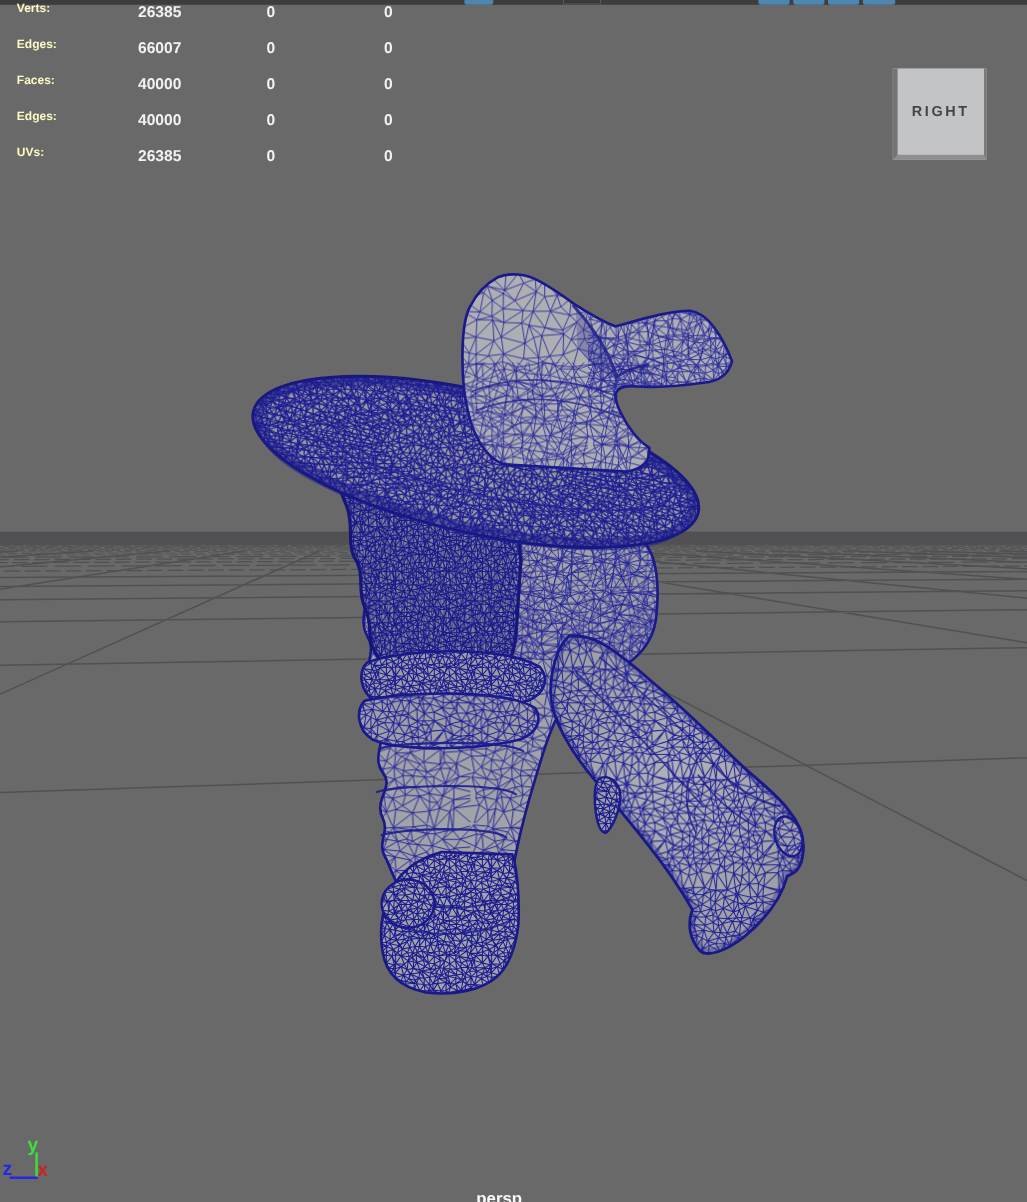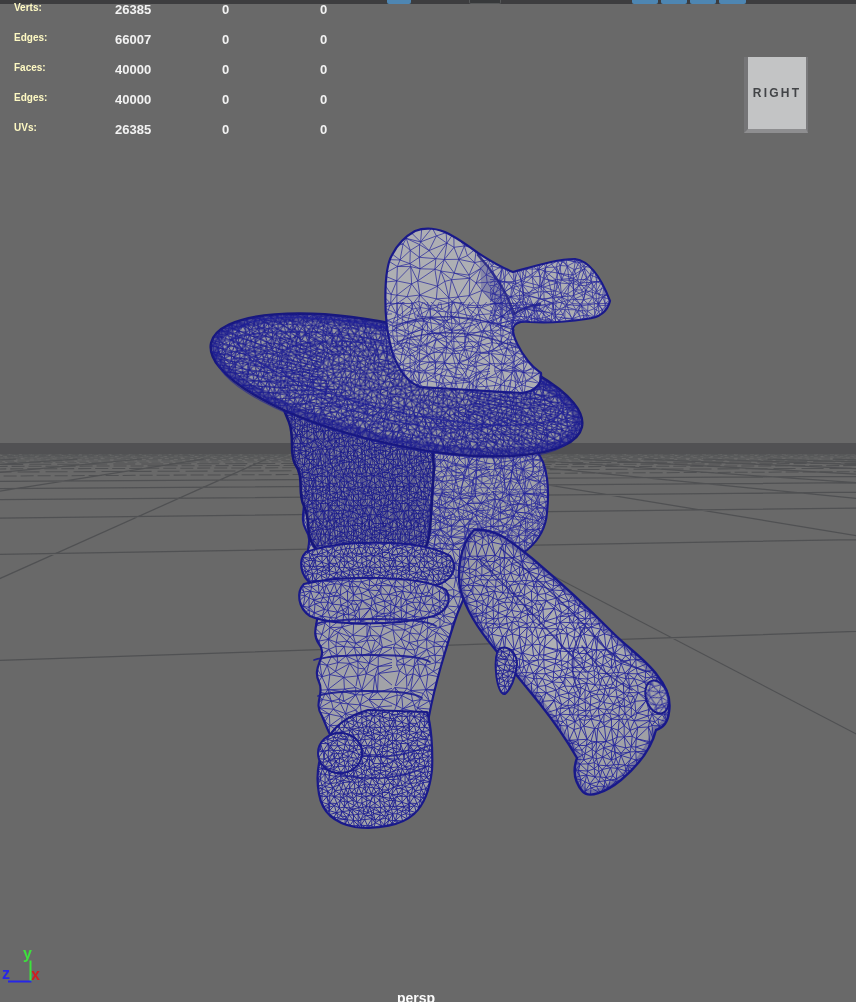--- a/index.html
+++ b/index.html
@@ -1,18 +1,18 @@
 <!DOCTYPE html>
 <html><head><meta charset="utf-8"><style>
 html,body{margin:0;padding:0;width:856px;height:1002px;overflow:hidden;background:#696969;font-family:"Liberation Sans",sans-serif;}
 #topbar{position:absolute;left:0;top:0;width:856px;height:4px;background:#3d3d3f;}
 .btn{position:absolute;top:0;height:4px;background:#4e86b2;border-radius:0 0 2px 2px;}
 .hud{position:absolute;color:#fef9c3;font-weight:bold;font-size:10px;white-space:pre;}
 .hudnum{position:absolute;color:#f2f2f2;font-weight:bold;font-size:13px;text-align:left;width:60px;}
-#cube{position:absolute;left:744px;top:57px;width:64px;height:76px;background:#c3c4c5;border-left:4px solid #757577;border-bottom:4px solid #8e8e90;border-right:2px solid #7a7a7c;box-sizing:border-box;padding-left:48px;}
+#cube{position:absolute;left:744px;top:57px;width:78px;height:76px;background:#c3c4c5;border-left:4px solid #757577;border-bottom:4px solid #8e8e90;border-right:2px solid #7a7a7c;box-sizing:border-box;padding-left:48px;}
 #cube span{position:absolute;left:0;right:0;top:29px;text-align:center;font-size:12px;font-weight:bold;letter-spacing:2.2px;color:#424447;}
 #persp{position:absolute;left:0;top:990px;width:832px;text-align:center;color:#fbfbfb;font-weight:bold;font-size:14px;}
 </style></head>
 <body>
 <svg width="856" height="1002" style="position:absolute;left:0;top:0">
 <defs>
 <pattern id="m0" width="104" height="104" patternUnits="userSpaceOnUse">
         <path d="M-2.8 95.4L7.6 112.7M2.7 -10.7L7.6 8.7M3.6 36.6L13.1 42.6M1.7 72.9L18.9 61.2M32.8 95.1L36.1 93.3M42.2 88.9L46.7 96.6M95.4 10.7L96.6 22.1M14.2 6.2L14.5 -5.8M3.8 87.0L21.5 78.2M32.9 90.0L35.5 71.7M31.1 8.9L35.3 4.5M84.9 95.6L85.9 108.5M35.3 108.5L36.1 93.3M84.8 72.9L99.6 75.9M35.5 71.7L38.2 65.1M71.2 74.3L84.8 72.9M14.5 -5.8L31.1 8.9M60.3 40.3L74.0 51.5M37.8 24.9L48.3 38.0M14.2 6.2L27.6 13.5M98.7 58.6L105.7 72.9M19.9 50.7L30.9 35.1M74.0 51.5L88.0 52.0M72.3 113.7L78.6 95.3M84.9 87.2L84.9 95.6M99.6 75.9L107.8 87.0M78.6 95.3L79.2 86.4M94.3 30.4L98.3 42.4M95.4 10.7L110.0 17.4M-6.1 55.6L4.0 60.8M51.8 7.4L64.8 10.4M35.3 4.5L36.3 19.4M2.7 93.3L14.5 98.2M60.1 75.0L71.2 74.3M35.5 71.7L53.7 70.3M31.1 112.9L32.8 95.1M79.2 86.4L84.8 72.9M2.7 93.3L3.8 87.0M101.2 95.4L106.7 93.3M-5.7 42.4L3.6 36.6M-4.4 75.9L1.7 72.9M-2.8 95.4L3.8 87.0M105.7 72.9L107.8 87.0M28.8 73.4L32.9 90.0M64.8 60.3L70.2 66.9M53.7 70.3L64.8 60.3M76.2 30.6L85.7 32.3M13.1 42.6L20.4 27.9M101.2 -8.6L111.6 8.7M98.7 58.6L108.0 60.8M18.9 61.2L28.3 51.5M84.9 -8.4L85.9 4.5M58.7 54.6L64.8 60.3M61.4 97.9L64.8 114.4M78.6 95.3L85.9 108.5M27.6 13.5L30.1 24.7M64.8 10.4L72.3 9.7M-5.7 42.4L3.3 49.3M85.4 58.5L88.0 52.0M48.3 38.0L60.3 40.3M70.2 66.9L84.8 72.9M21.5 78.2L32.9 90.0M72.5 40.3L85.7 32.3M1.7 72.9L21.5 78.2M95.4 10.7L101.2 -8.6M72.5 40.3L74.0 51.5M42.7 51.3L51.4 47.7M84.8 72.9L85.4 58.5M49.4 24.5L64.2 33.5M32.9 90.0L36.1 93.3M107.3 49.3L108.0 60.8M35.3 108.5L46.7 96.6M65.9 82.5L79.2 86.4M7.6 8.7L14.5 -5.8M84.4 15.9L95.4 10.7M48.3 38.0L64.2 33.5M20.3 90.9L32.8 95.1M61.4 97.9L72.3 113.7M14.5 98.2L20.3 90.9M-8.6 10.7L7.6 8.7M95.1 88.6L99.6 75.9M36.3 19.4L37.8 24.9M49.4 24.5L67.7 18.0M46.7 96.6L61.4 97.9M85.9 4.5L95.4 10.7M32.8 -8.9L35.3 4.5M16.1 19.7L30.1 24.7M98.7 58.6L99.6 75.9M14.2 6.2L16.1 19.7M84.8 72.9L98.7 58.6M78.6 95.3L84.9 95.6M-2.8 -8.6L7.6 8.7M85.9 108.5L101.2 95.4M35.3 4.5L46.7 -7.4M70.2 66.9L71.2 74.3M67.7 18.0L72.3 9.7M32.9 90.0L42.2 88.9M3.3 49.3L3.6 36.6M27.6 13.5L36.3 19.4M20.4 27.9L30.1 24.7M46.7 96.6L53.3 87.6M32.8 95.1L35.3 108.5M24.8 63.0L38.2 65.1M3.8 87.0L14.5 98.2M95.4 114.7L101.2 95.4M84.4 15.9L96.6 22.1M4.6 33.9L16.1 19.7M42.7 51.3L48.3 38.0M96.6 22.1L108.6 33.9M27.6 13.5L31.1 8.9M79.2 86.4L84.9 87.2M46.7 16.6L49.4 24.5M51.4 47.7L60.3 40.3M37.8 24.9L46.7 16.6M28.3 51.5L42.7 51.3M38.2 65.1L42.7 51.3M53.3 87.6L61.4 97.9M28.3 51.5L38.2 65.1M14.5 98.2L31.1 112.9M3.6 36.6L4.6 33.9M4.6 33.9L13.1 42.6M72.3 9.7L77.1 22.0M97.9 55.6L108.0 60.8M18.9 61.2L21.5 78.2M84.9 95.6L101.2 95.4M88.0 52.0L91.1 36.1M46.7 16.6L51.8 7.4M-2.8 95.4L2.7 93.3M14.2 110.2L14.5 98.2M3.3 49.3L19.9 50.7M77.1 22.0L84.4 15.9M91.1 36.1L94.3 30.4M48.3 38.0L51.4 47.7M107.3 49.3L107.6 36.6M24.8 63.0L28.3 51.5M30.9 35.1L38.0 39.3M3.3 49.3L4.0 60.8M64.2 33.5L72.5 40.3M53.3 87.6L60.1 75.0M46.7 16.6L64.8 10.4M85.7 32.3L96.6 22.1M60.3 40.3L72.5 40.3M84.9 87.2L99.6 75.9M3.3 49.3L13.1 42.6M53.7 70.3L60.1 75.0M28.8 73.4L35.5 71.7M72.3 9.7L84.4 15.9M32.8 95.1L32.9 90.0M30.1 24.7L30.9 35.1M72.3 9.7L85.9 4.5M-5.3 58.6L1.7 72.9M94.3 30.4L108.6 33.9M42.2 88.9L53.3 87.6M53.0 67.2L58.7 54.6M38.2 65.1L53.0 67.2M42.7 51.3L58.7 54.6M58.7 54.6L74.0 51.5M60.3 40.3L64.2 33.5M7.6 8.7L16.1 19.7M78.6 95.3L84.9 87.2M95.1 88.6L107.8 87.0M-9.7 30.4L4.6 33.9M19.9 50.7L28.3 51.5M85.9 4.5L101.2 -8.6M21.5 78.2L28.8 73.4M3.8 87.0L20.3 90.9M65.9 82.5L71.2 74.3M53.0 67.2L53.7 70.3M37.8 24.9L38.0 39.3M106.7 93.3L107.8 87.0M84.4 15.9L85.9 4.5M46.7 -7.4L51.8 7.4M36.3 19.4L46.7 16.6M35.3 4.5L46.7 16.6M13.1 42.6L30.9 35.1M99.6 75.9L105.7 72.9M64.8 10.4L67.7 18.0M97.9 55.6L98.3 42.4M35.3 4.5L36.1 -10.7M7.6 112.7L14.5 98.2M96.6 22.1L110.0 17.4M7.6 8.7L14.2 6.2M-7.4 22.1L4.6 33.9M-4.4 75.9L3.8 87.0M58.7 54.6L60.3 40.3M42.7 51.3L53.0 67.2M31.1 8.9L36.3 19.4M30.1 24.7L37.8 24.9M30.9 35.1L37.8 24.9M51.8 7.4L61.4 -6.1M98.3 42.4L107.6 36.6M77.1 22.0L85.7 32.3M85.7 32.3L91.1 36.1M37.8 24.9L49.4 24.5M21.5 78.2L24.8 63.0M4.0 60.8L19.9 50.7M38.2 65.1L53.7 70.3M35.3 4.5L51.8 7.4M-5.3 58.6L4.0 60.8M28.3 51.5L38.0 39.3M85.4 58.5L98.7 58.6M94.3 30.4L96.6 22.1M4.0 60.8L18.9 61.2M49.4 24.5L64.8 10.4M91.1 36.1L98.3 42.4M85.4 58.5L97.9 55.6M72.3 9.7L78.6 -8.7M38.0 39.3L48.3 38.0M6.0 17.4L7.6 8.7M105.7 72.9L108.0 60.8M84.9 87.2L95.1 88.6M65.9 82.5L78.6 95.3M-7.4 22.1L6.0 17.4M31.1 8.9L32.8 -8.9M16.1 19.7L20.4 27.9M70.2 66.9L85.4 58.5M30.1 24.7L36.3 19.4M1.7 72.9L4.0 60.8M70.2 66.9L74.0 51.5M-6.1 55.6L3.3 49.3M36.1 93.3L42.2 88.9M28.3 51.5L30.9 35.1M61.4 -6.1L64.8 10.4M61.4 97.9L65.9 82.5M95.4 10.7L111.6 8.7M53.0 67.2L64.8 60.3M88.0 52.0L97.9 55.6M24.8 63.0L35.5 71.7M72.5 40.3L88.0 52.0M74.0 51.5L85.4 58.5M35.5 71.7L42.2 88.9M1.7 72.9L3.8 87.0M46.7 96.6L51.8 111.4M97.9 55.6L98.7 58.6M24.8 63.0L28.8 73.4M61.4 97.9L78.6 95.3M76.2 30.6L77.1 22.0M64.2 33.5L67.7 18.0M84.4 15.9L85.7 32.3M-8.9 88.6L3.8 87.0M85.7 32.3L94.3 30.4M94.3 30.4L107.6 36.6M84.9 95.6L95.1 88.6M72.5 40.3L76.2 30.6M13.1 42.6L19.9 50.7M88.0 52.0L98.3 42.4M60.1 75.0L70.2 66.9M95.1 88.6L101.2 95.4M64.8 60.3L74.0 51.5M71.2 74.3L79.2 86.4M36.1 93.3L46.7 96.6M67.7 18.0L76.2 30.6M20.3 90.9L21.5 78.2M14.2 6.2L31.1 8.9M61.4 -6.1L72.3 9.7M4.6 33.9L6.0 17.4M14.5 98.2L32.8 95.1M20.3 90.9L32.9 90.0M51.4 47.7L58.7 54.6M38.0 39.3L42.7 51.3M53.3 87.6L65.9 82.5M67.7 18.0L77.1 22.0M84.8 72.9L84.9 87.2M101.2 95.4L111.6 112.7M48.3 38.0L49.4 24.5M97.9 55.6L107.3 49.3M4.6 33.9L20.4 27.9M6.0 17.4L16.1 19.7M18.9 61.2L24.8 63.0M53.3 87.6L53.7 70.3M64.2 33.5L76.2 30.6M101.2 95.4L107.8 87.0M18.9 61.2L19.9 50.7M16.1 19.7L27.6 13.5M51.8 111.4L61.4 97.9M60.1 75.0L64.8 60.3M72.5 40.3L91.1 36.1M20.4 27.9L30.9 35.1M60.1 75.0L65.9 82.5M98.3 42.4L107.3 49.3M78.6 -8.7L85.9 4.5M42.2 88.9L53.7 70.3M-8.6 10.7L6.0 17.4M-9.7 30.4L3.6 36.6M2.7 93.3L7.6 112.7" stroke="#23239a" stroke-width="0.75" opacity="0.95" fill="none"></path>
       </pattern>
 <pattern id="m1" width="98" height="98" patternUnits="userSpaceOnUse">

